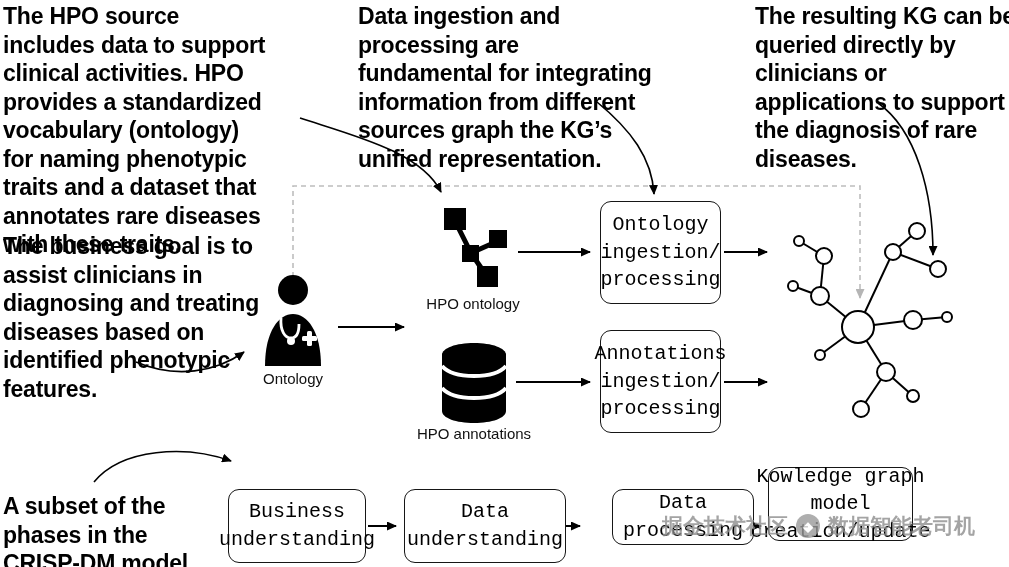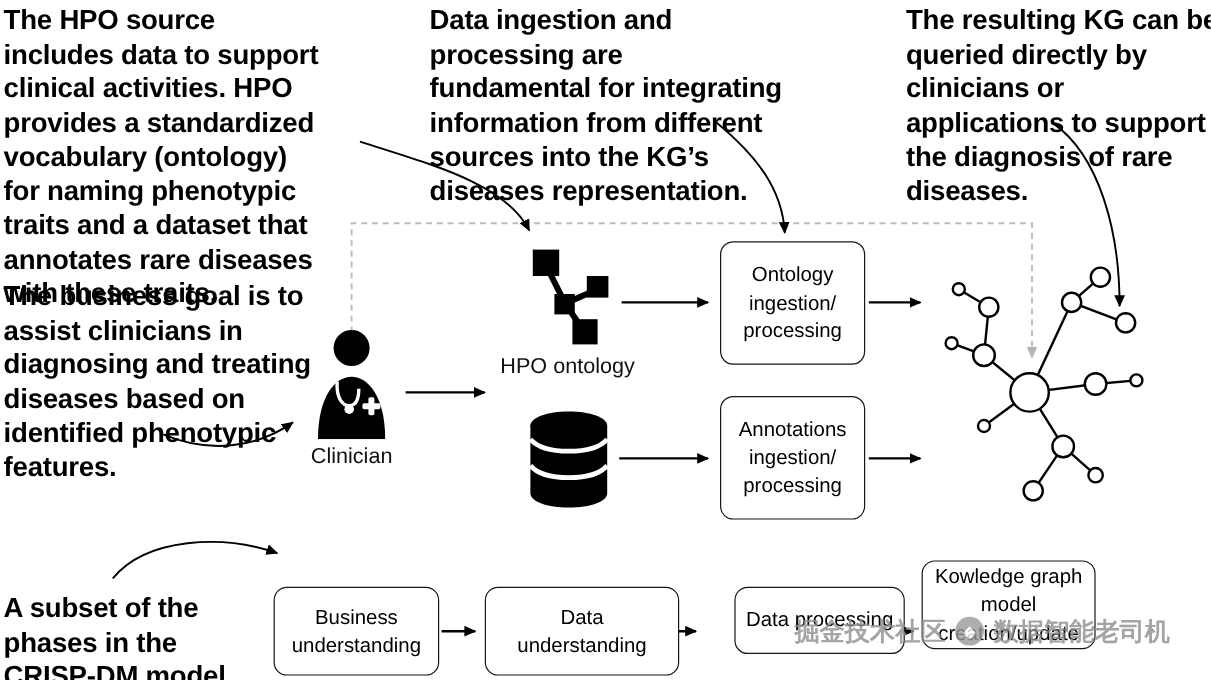--- a/index.html
+++ b/index.html
@@ -8,23 +8,23 @@
     font-family:"Liberation Sans",sans-serif;color:#000;
   }
   .callout{
     position:absolute;font-weight:bold;font-size:23px;line-height:1.24;
     letter-spacing:-0.2px;color:#000;
   }
   .overlay{position:absolute;left:0;top:0;pointer-events:none;}
   .node-box{
     position:absolute;border:1.7px solid #161616;border-radius:11px;background:#fff;
     display:flex;align-items:center;justify-content:center;text-align:center;
-    font-size:17px;line-height:1.38;padding:4px 8px;box-sizing:border-box;
+    font-size:20px;line-height:1.38;padding:4px 8px;box-sizing:border-box;font-family:Liberation Mono, monospace;
   }
-  .icon-label{position:absolute;font-size:18px;text-align:center;color:#111;}
+  .icon-label{position:absolute;font-size:15px;text-align:center;color:#111;}
   .icon-wrap{position:absolute;}
   .watermark{
     position:absolute;display:flex;align-items:center;gap:8px;
     font-weight:bold;font-size:21px;opacity:.8;white-space:nowrap;margin-left:32px;
   }
   .wm-text{color:#8e8e8e;}
   .wm-logo{
     width:24px;height:24px;border-radius:50%;background:#9a9a9a;color:#fff;
     display:inline-flex;align-items:center;justify-content:center;font-size:13px;
   }
@@ -91,36 +91,36 @@
         <circle cx="947" cy="317" r="5"></circle>
         <circle cx="886" cy="372" r="9"></circle>
         <circle cx="913" cy="396" r="6"></circle>
         <circle cx="861" cy="409" r="8"></circle>
         <circle cx="820" cy="355" r="5"></circle>
       </g>
     </g>
   </svg>
 
   <div class="callout" style="left:3px;top:2px;width:268px;">The HPO source includes data to support clinical activities. HPO provides a standardized vocabulary (ontology) for naming phenotypic traits and a dataset that annotates rare diseases with these traits.</div>
-  <div class="callout" style="left:358px;top:2px;width:296px;">Data ingestion and processing are fundamental for integrating information from different sources into the KG’s diseases representation.</div>
+  <div class="callout" style="left:358px;top:2px;width:296px;">Data ingestion and processing are fundamental for integrating information from different sources graph the KG’s unified representation.</div>
   <div class="callout" style="left:743px;top:2px;width:262px;margin-left:12px;">The resulting KG can be queried directly by clinicians or applications to support the diagnosis of rare diseases.</div>
   <div class="callout" style="left:3px;top:232px;width:258px;">The business goal is to assist clinicians in diagnosing and treating diseases based on identified phenotypic features.</div>
   <div class="callout" style="left:3px;top:492px;width:212px;">A subset of the phases in the CRISP-DM model</div>
 
   <div class="icon-wrap" style="left:261px;top:274px;">
     <svg width="64" height="92" viewBox="0 0 64 92">
       <circle cx="32" cy="16" r="15" fill="#000"></circle>
       <path d="M4,92 C4,57 18,40 32,40 C46,40 60,57 60,92 Z" fill="#000"></path>
       <path d="M20,44 C19,57 24,64 30,64 C36,64 38,58 38,50" fill="none" stroke="#fff" stroke-width="2.8"></path>
       <circle cx="30" cy="67" r="4" fill="#fff"></circle>
       <rect x="41" y="62" width="15" height="5" rx="1.5" fill="#fff"></rect>
       <rect x="46" y="57" width="5" height="15" rx="1.5" fill="#fff"></rect>
     </svg>
   </div>
-  <div class="icon-label" style="left:252px;top:370px;width:82px;">Clinician</div>
+  <div class="icon-label" style="left:252px;top:370px;width:82px;">Ontology</div>
 
   <div class="icon-wrap" style="left:428px;top:205px;">
     <svg width="88" height="86" viewBox="0 0 88 86">
       <g stroke="#000" stroke-width="5">
         <line x1="28" y1="18" x2="43" y2="48"></line>
         <line x1="43" y1="48" x2="70" y2="36"></line>
         <line x1="43" y1="48" x2="58" y2="70"></line>
       </g>
       <g fill="#000">
         <rect x="16" y="3" width="22" height="22"></rect>
@@ -133,20 +133,21 @@
   <div class="icon-label" style="left:413px;top:295px;width:120px;">HPO ontology</div>
 
   <div class="icon-wrap" style="left:438px;top:342px;">
     <svg width="72" height="82" viewBox="0 0 72 82">
       <path d="M4,13 C4,6 18,1 36,1 C54,1 68,6 68,13 L68,69 C68,76 54,81 36,81 C18,81 4,76 4,69 Z" fill="#000"></path>
       <path d="M4,24 C10,31 22,34 36,34 C50,34 62,31 68,24" fill="none" stroke="#fff" stroke-width="4"></path>
       <path d="M4,46 C10,53 22,56 36,56 C50,56 62,53 68,46" fill="none" stroke="#fff" stroke-width="4"></path>
       <ellipse cx="36" cy="13" rx="32" ry="10" fill="#000" stroke="#fff" stroke-width="0"></ellipse>
     </svg>
   </div>
+  <div class="icon-label" style="left:404px;top:425px;width:140px;">HPO annotations</div>
 
   <div class="node-box" style="left:600px;top:201px;width:121px;height:103px;">Ontology ingestion/ processing</div>
   <div class="node-box" style="left:600px;top:330px;width:121px;height:103px;">Annotations ingestion/ processing</div>
 
   <div class="node-box" style="left:228px;top:489px;width:138px;height:74px;">Business understanding</div>
   <div class="node-box" style="left:404px;top:489px;width:162px;height:74px;">Data understanding</div>
   <div class="node-box" style="left:612px;top:489px;width:142px;height:56px;">Data processing</div>
   <div class="node-box" style="left:768px;top:467px;width:145px;height:74px;">Kowledge graph model creation/update</div>
 
   <div class="watermark" style="left:630px;top:512px;">

